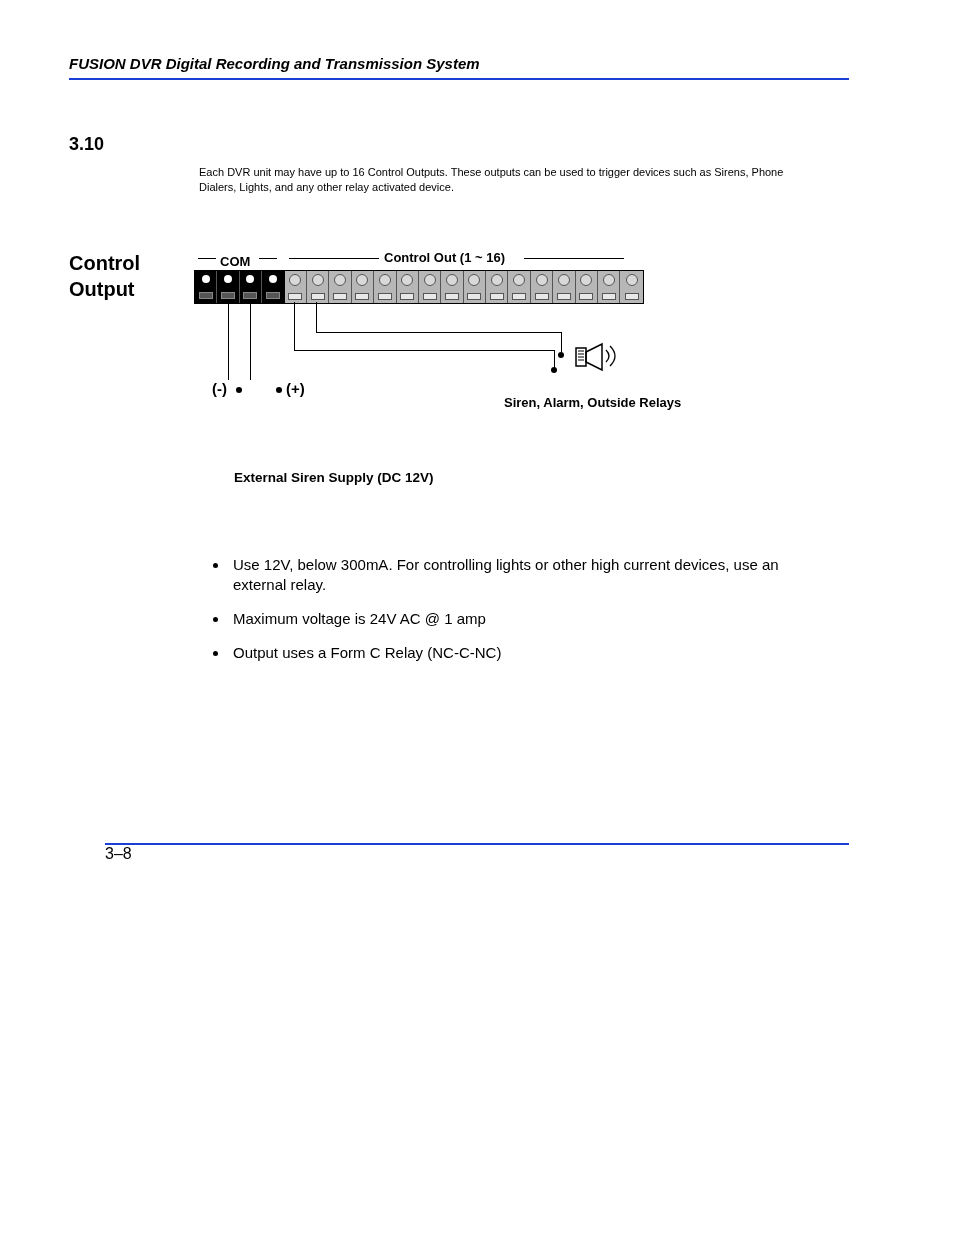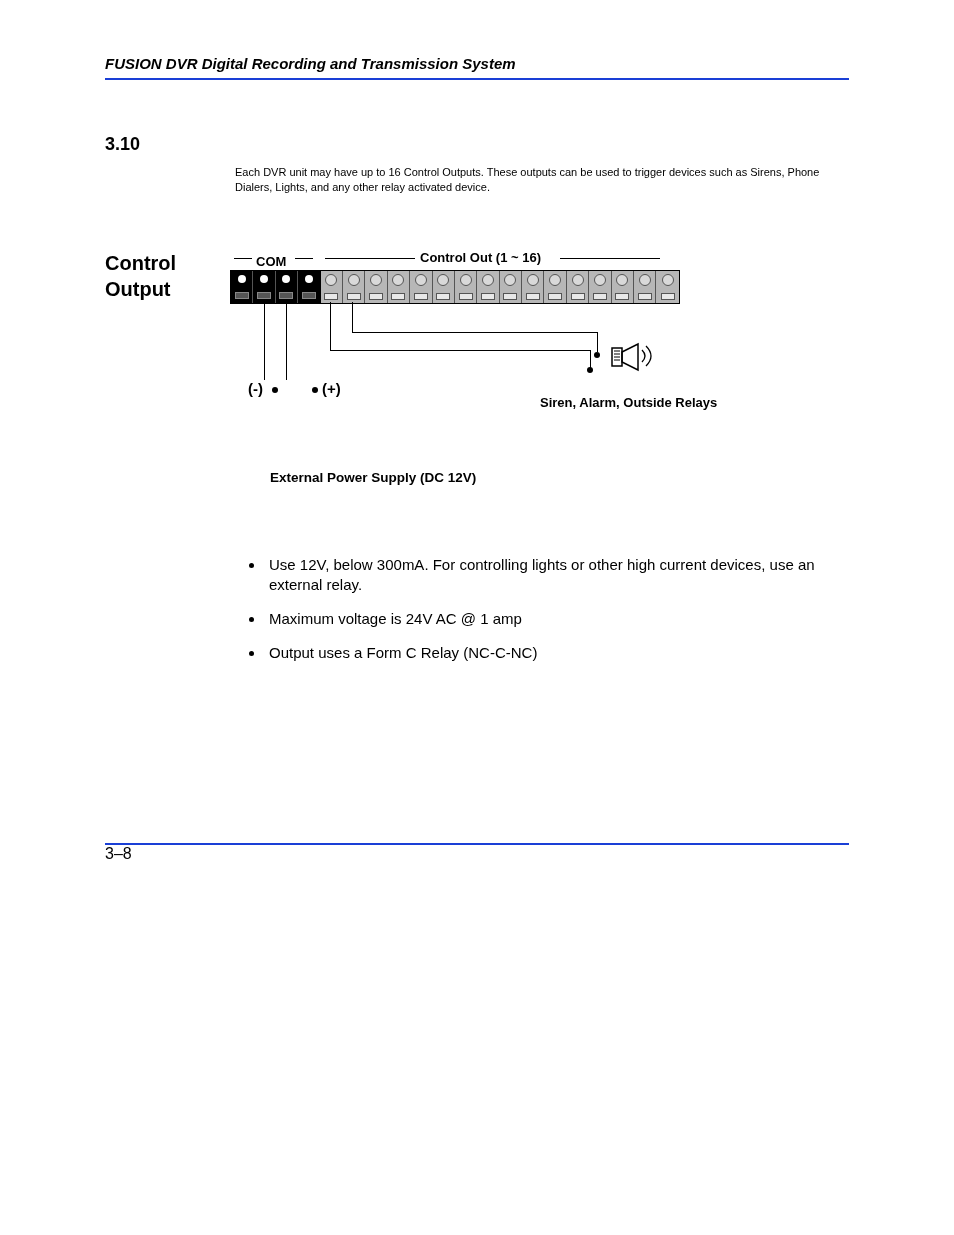--- a/index.html
+++ b/index.html
@@ -7,21 +7,21 @@
     padding: 0;
     background: #fff;
     font-family: Arial, Helvetica, sans-serif;
     color: #000;
   }
   .page {
     width: 954px;
     height: 907px;
     position: relative;
     box-sizing: border-box;
-    padding: 55px 105px 40px 105px;
+    padding: 55px 105px 40px 69px;
   }
   .header-text {
     font-style: italic;
     font-weight: bold;
     font-size: 15px;
     padding-bottom: 6px;
   }
   .blue-rule {
     border: none;
     border-top: 2px solid #1a3fd6;
@@ -302,21 +302,21 @@
         <line x1="4" y1="22" x2="10" y2="22" stroke="#000"></line>
         <polygon points="12,14 28,6 28,32 12,24" fill="none" stroke="#000" stroke-width="1.5"></polygon>
         <path d="M32 12 Q38 18 32 24" fill="none" stroke="#000" stroke-width="1.3"></path>
         <path d="M36 8  Q46 18 36 28" fill="none" stroke="#000" stroke-width="1.3"></path>
       </svg>
 
       <span class="lbl narrow" style="top:145px; left:310px;">Siren, Alarm, Outside Relays</span>
     </div>
   </div>
 
-  <div class="ps-caption">External Power Supply (DC 12V)</div>
+  <div class="ps-caption">External Siren Supply (DC 12V)</div>
 
   <ul class="bullets">
     <li>Use 12V, below 300mA. For controlling lights or other high current devices, use an external relay.</li>
     <li>Maximum voltage is 24V AC @ 1 amp</li>
     <li>Output uses a Form C Relay  (NC-C-NC)</li>
   </ul>
 
   <hr class="blue-rule footer">
   <div class="page-num">3–8</div>
 </div>

